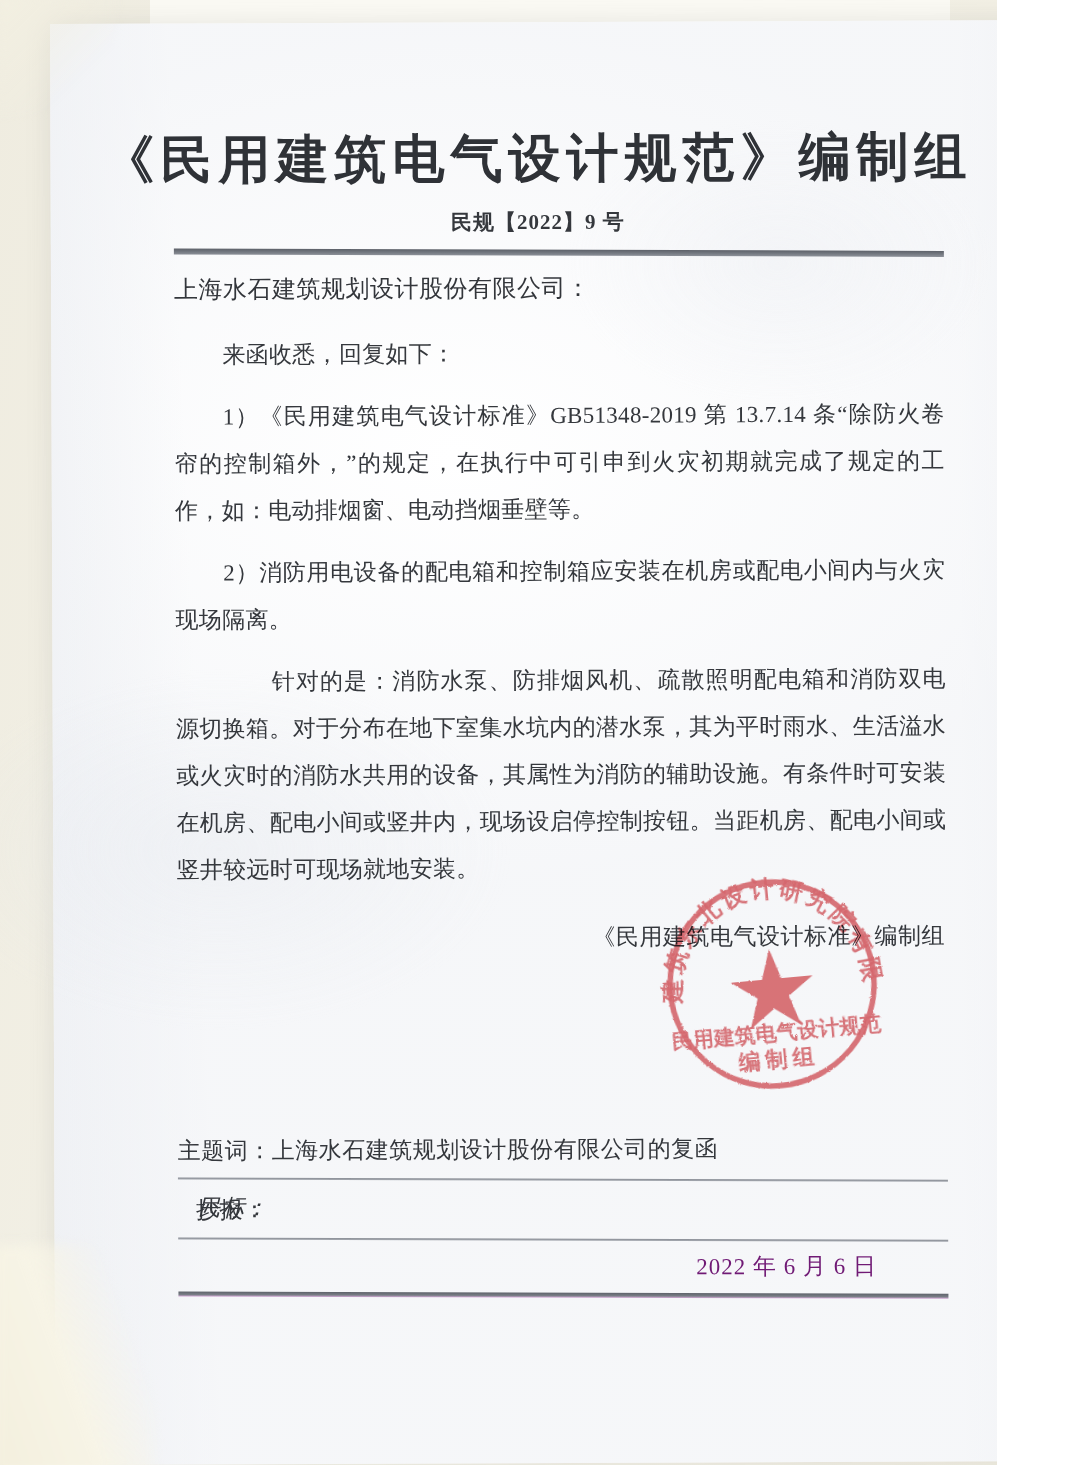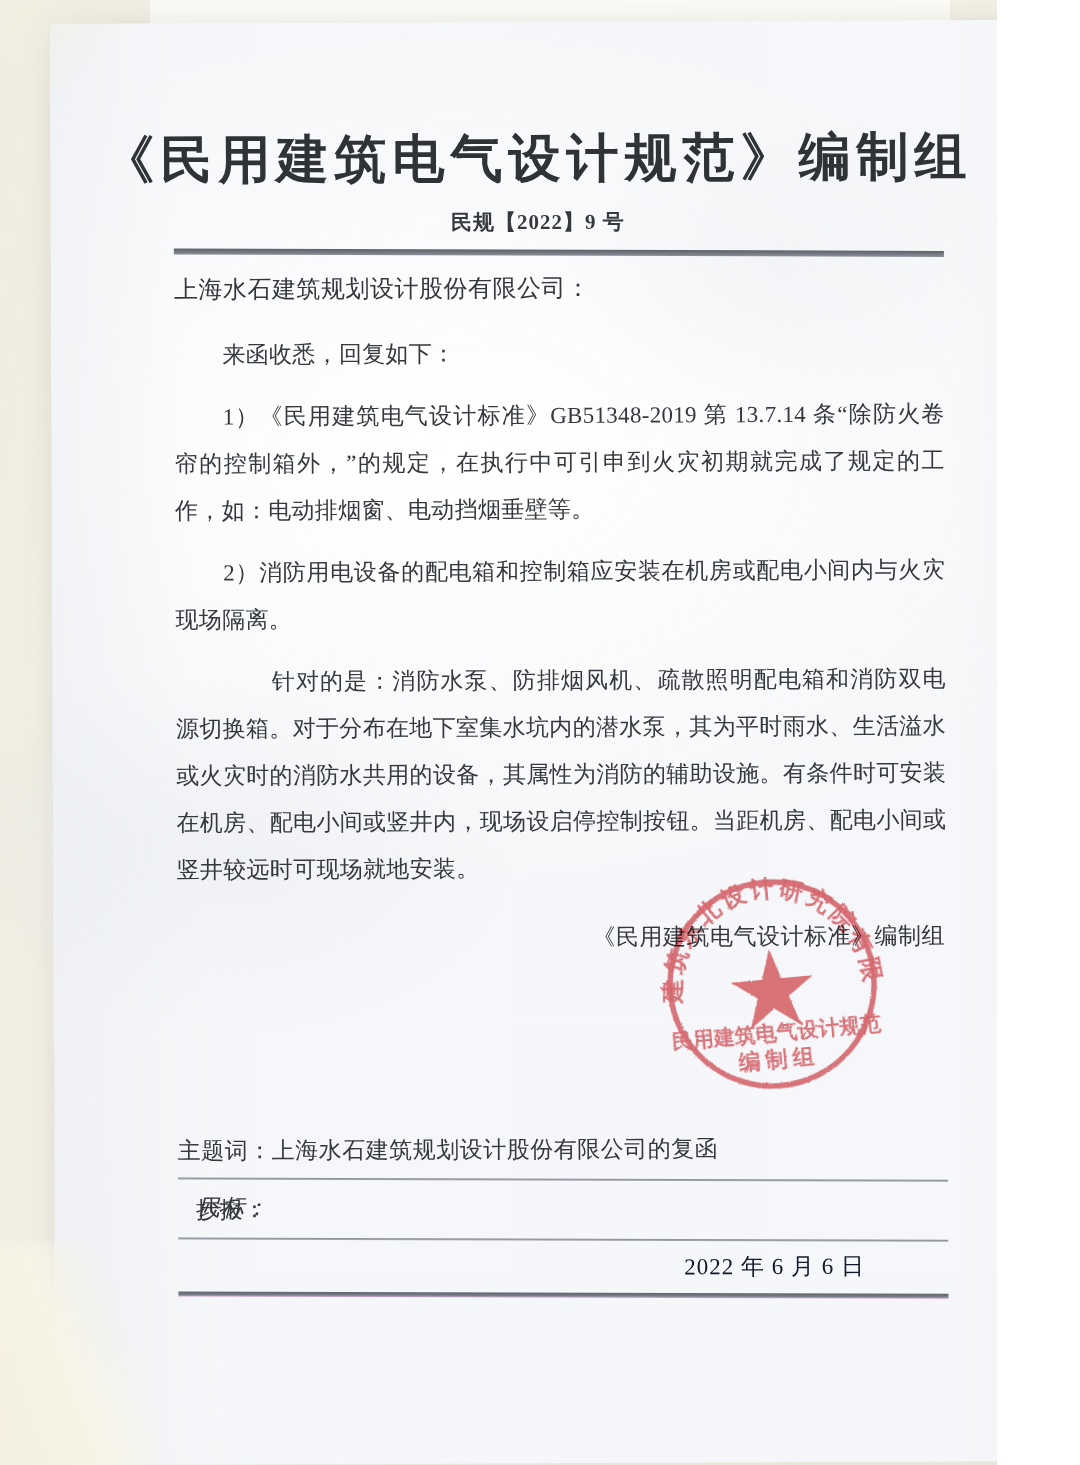--- a/index.html
+++ b/index.html
@@ -204,22 +204,23 @@
   }
   .foot-row {
     position: absolute;
     font-size: 23px;
     color: #34373c;
     letter-spacing: 0.5px;
   }
   .foot-date {
     position: absolute;
     font-size: 23px;
-    color: #0f172a;
+    color: #701a75;
     letter-spacing: 1px;
+    margin-left: 12px;
   }
   .scan-noise {
     position: absolute;
     inset: 0;
     pointer-events: none;
     opacity: 0.55;
     background:
       radial-gradient(ellipse 420px 260px at 22% 58%, rgba(226,230,236,0.6) 0%, rgba(255,255,255,0) 70%),
       radial-gradient(ellipse 300px 200px at 78% 18%, rgba(228,231,237,0.5) 0%, rgba(255,255,255,0) 72%);
   }

